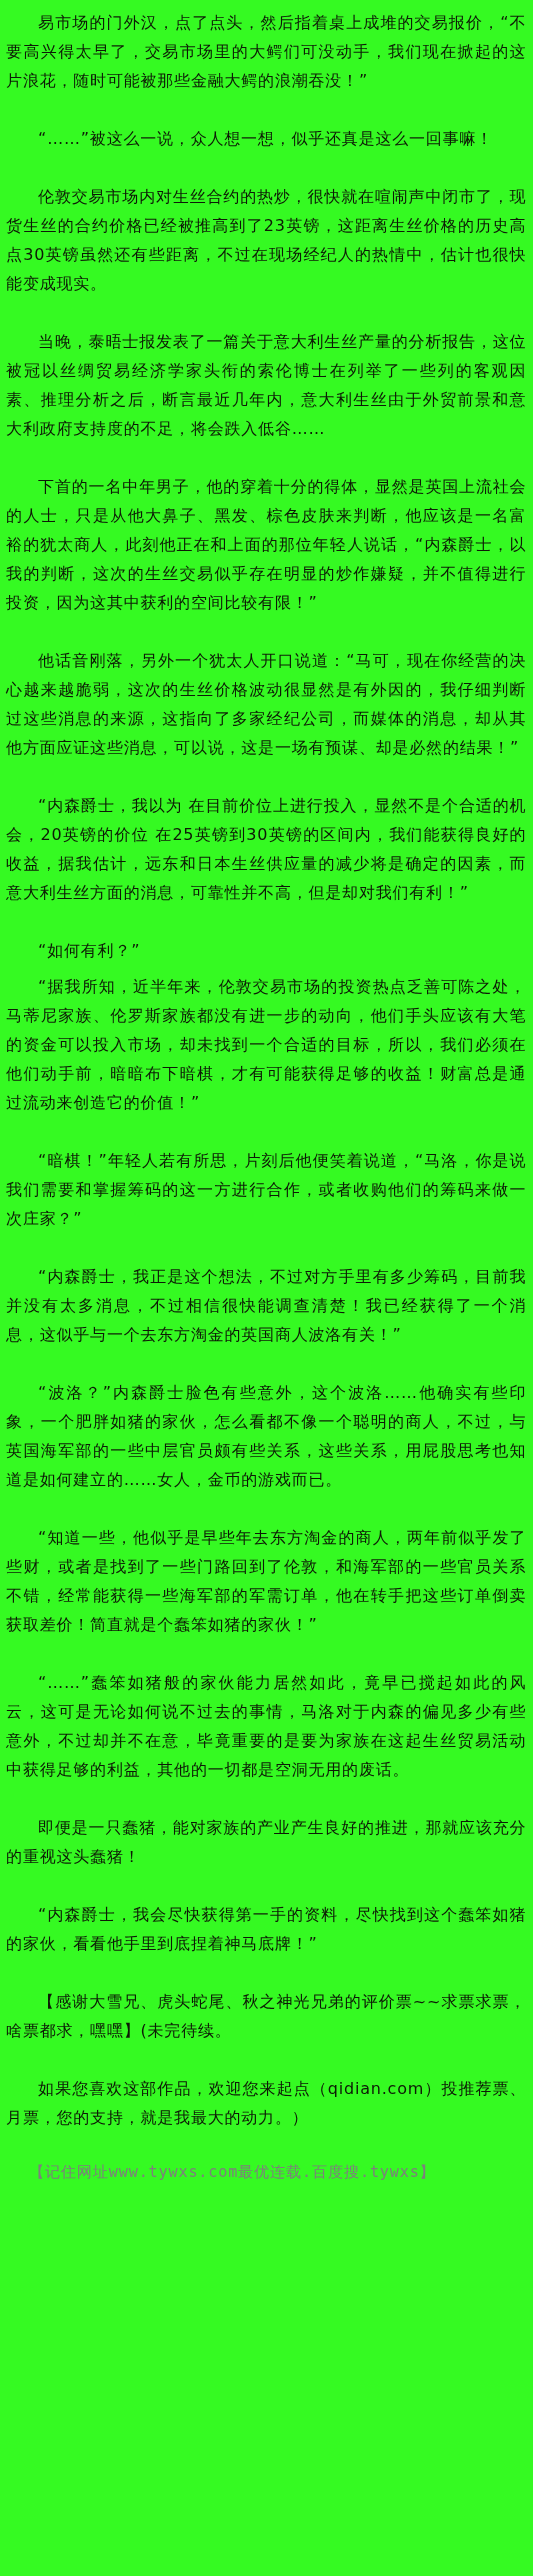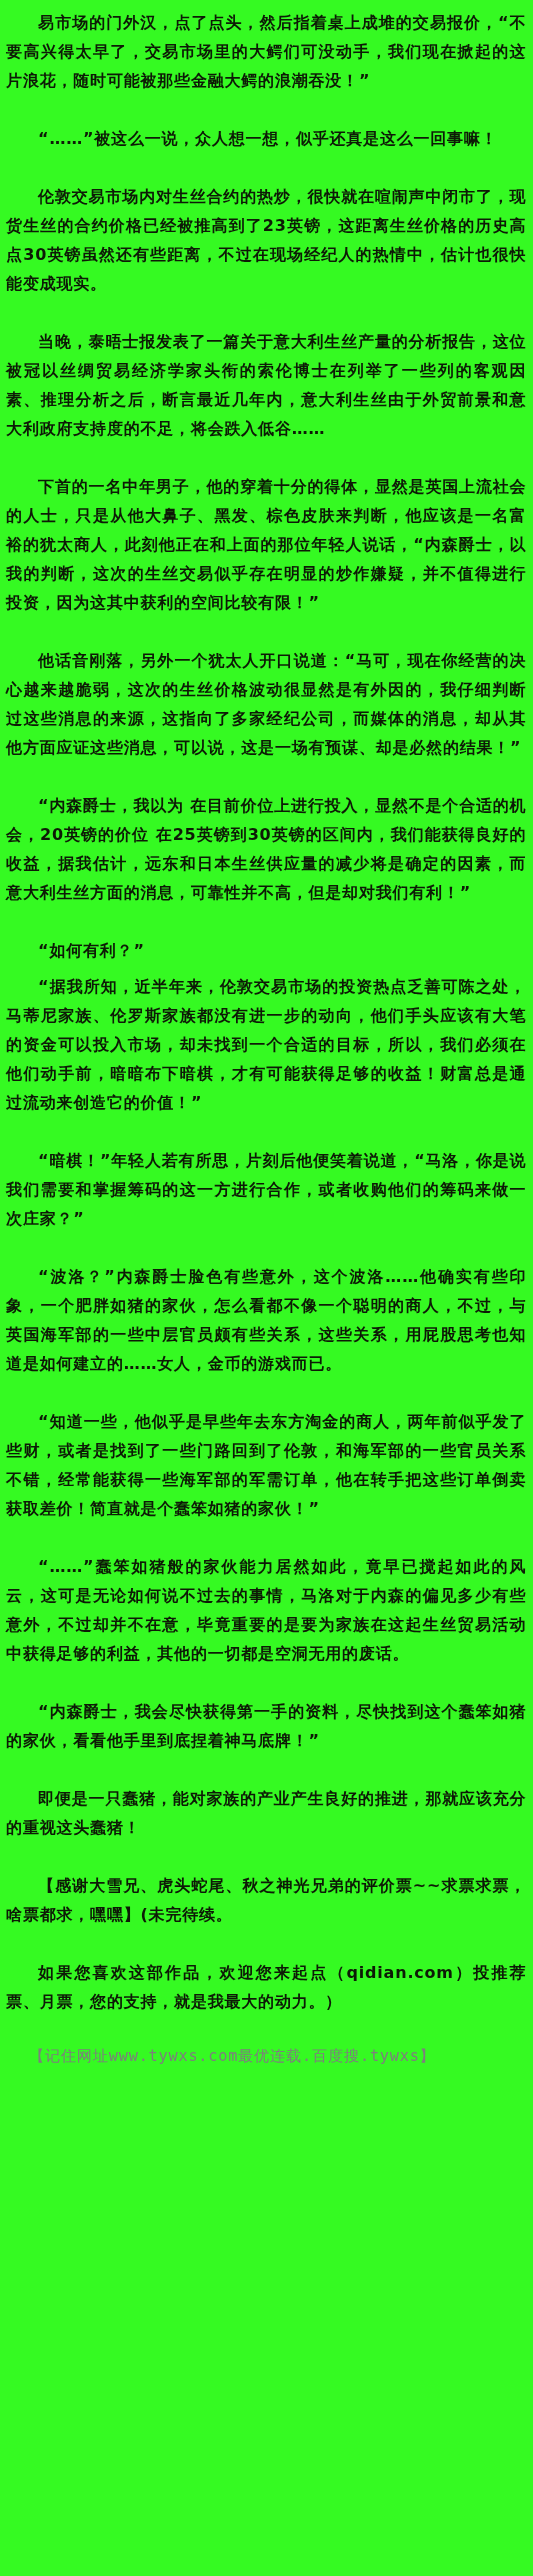--- a/index.html
+++ b/index.html
@@ -21,21 +21,20 @@
     color:var(--ink);
     font-size:16px;
     line-height:29px;
     letter-spacing:0.8px;
     text-align:justify;
   }
   .para{
     margin:0 0 29px 0;
     text-indent:2em;
     word-break:break-all;
-    font-weight:bold;
   }
   .para.tight{
     margin-bottom:7px;
   }
   .footer-note{
     margin-top:10.7px;
     text-indent:1.5em;
     color:var(--footer);
     font-family:"DejaVu Sans Mono",monospace;
     font-size:15.2px;
@@ -50,23 +49,24 @@
     <p class="para">易市场的门外汉，点了点头，然后指着桌上成堆的交易报价，“不要高兴得太早了，交易市场里的大鳄们可没动手，我们现在掀起的这片浪花，随时可能被那些金融大鳄的浪潮吞没！”</p>
     <p class="para">“……”被这么一说，众人想一想，似乎还真是这么一回事嘛！</p>
     <p class="para">伦敦交易市场内对生丝合约的热炒，很快就在喧闹声中闭市了，现货生丝的合约价格已经被推高到了23英镑，这距离生丝价格的历史高点30英镑虽然还有些距离，不过在现场经纪人的热情中，估计也很快能变成现实。</p>
     <p class="para">当晚，泰晤士报发表了一篇关于意大利生丝产量的分析报告，这位被冠以丝绸贸易经济学家头衔的索伦博士在列举了一些列的客观因素、推理分析之后，断言最近几年内，意大利生丝由于外贸前景和意大利政府支持度的不足，将会跌入低谷……</p>
     <p class="para">下首的一名中年男子，他的穿着十分的得体，显然是英国上流社会的人士，只是从他大鼻子、黑发、棕色皮肤来判断，他应该是一名富裕的犹太商人，此刻他正在和上面的那位年轻人说话，“内森爵士，以我的判断，这次的生丝交易似乎存在明显的炒作嫌疑，并不值得进行投资，因为这其中获利的空间比较有限！”</p>
     <p class="para">他话音刚落，另外一个犹太人开口说道：“马可，现在你经营的决心越来越脆弱，这次的生丝价格波动很显然是有外因的，我仔细判断过这些消息的来源，这指向了多家经纪公司，而媒体的消息，却从其他方面应证这些消息，可以说，这是一场有预谋、却是必然的结果！”</p>
     <p class="para">“内森爵士，我以为 在目前价位上进行投入，显然不是个合适的机会，20英镑的价位 在25英镑到30英镑的区间内，我们能获得良好的收益，据我估计，远东和日本生丝供应量的减少将是确定的因素，而意大利生丝方面的消息，可靠性并不高，但是却对我们有利！”</p>
     <p class="para tight">“如何有利？”</p>
     <p class="para">“据我所知，近半年来，伦敦交易市场的投资热点乏善可陈之处，马蒂尼家族、伦罗斯家族都没有进一步的动向，他们手头应该有大笔的资金可以投入市场，却未找到一个合适的目标，所以，我们必须在他们动手前，暗暗布下暗棋，才有可能获得足够的收益！财富总是通过流动来创造它的价值！”</p>
     <p class="para">“暗棋！”年轻人若有所思，片刻后他便笑着说道，“马洛，你是说我们需要和掌握筹码的这一方进行合作，或者收购他们的筹码来做一次庄家？”</p>
+    <p class="para">“内森爵士，我正是这个想法，不过对方手里有多少筹码，目前我并没有太多消息，不过相信很快能调查清楚！我已经获得了一个消息，这似乎与一个去东方淘金的英国商人波洛有关！”</p>
     <p class="para">“波洛？”内森爵士脸色有些意外，这个波洛……他确实有些印象，一个肥胖如猪的家伙，怎么看都不像一个聪明的商人，不过，与英国海军部的一些中层官员颇有些关系，这些关系，用屁股思考也知道是如何建立的……女人，金币的游戏而已。</p>
     <p class="para">“知道一些，他似乎是早些年去东方淘金的商人，两年前似乎发了些财，或者是找到了一些门路回到了伦敦，和海军部的一些官员关系不错，经常能获得一些海军部的军需订单，他在转手把这些订单倒卖获取差价！简直就是个蠢笨如猪的家伙！”</p>
     <p class="para">“……”蠢笨如猪般的家伙能力居然如此，竟早已搅起如此的风云，这可是无论如何说不过去的事情，马洛对于内森的偏见多少有些意外，不过却并不在意，毕竟重要的是要为家族在这起生丝贸易活动中获得足够的利益，其他的一切都是空洞无用的废话。</p>
+    <p class="para">即便是一只蠢猪，能对家族的产业产生良好的推进，那就应该充分的重视这头蠢猪！</p>
     <p class="para">“内森爵士，我会尽快获得第一手的资料，尽快找到这个蠢笨如猪的家伙，看看他手里到底捏着神马底牌！”</p>
-    <p class="para">即便是一只蠢猪，能对家族的产业产生良好的推进，那就应该充分的重视这头蠢猪！</p>
     <p class="para">【感谢大雪兄、虎头蛇尾、秋之神光兄弟的评价票~~求票求票，啥票都求，嘿嘿】(未完待续。</p>
     <p class="para">如果您喜欢这部作品，欢迎您来起点（qidian.com）投推荐票、月票，您的支持，就是我最大的动力。）</p>
   </div>
 
 <div class="footer-note">【记住网址www.tywxs.com最优连载.百度搜.tywxs】</div>
 
 
 </body></html>

